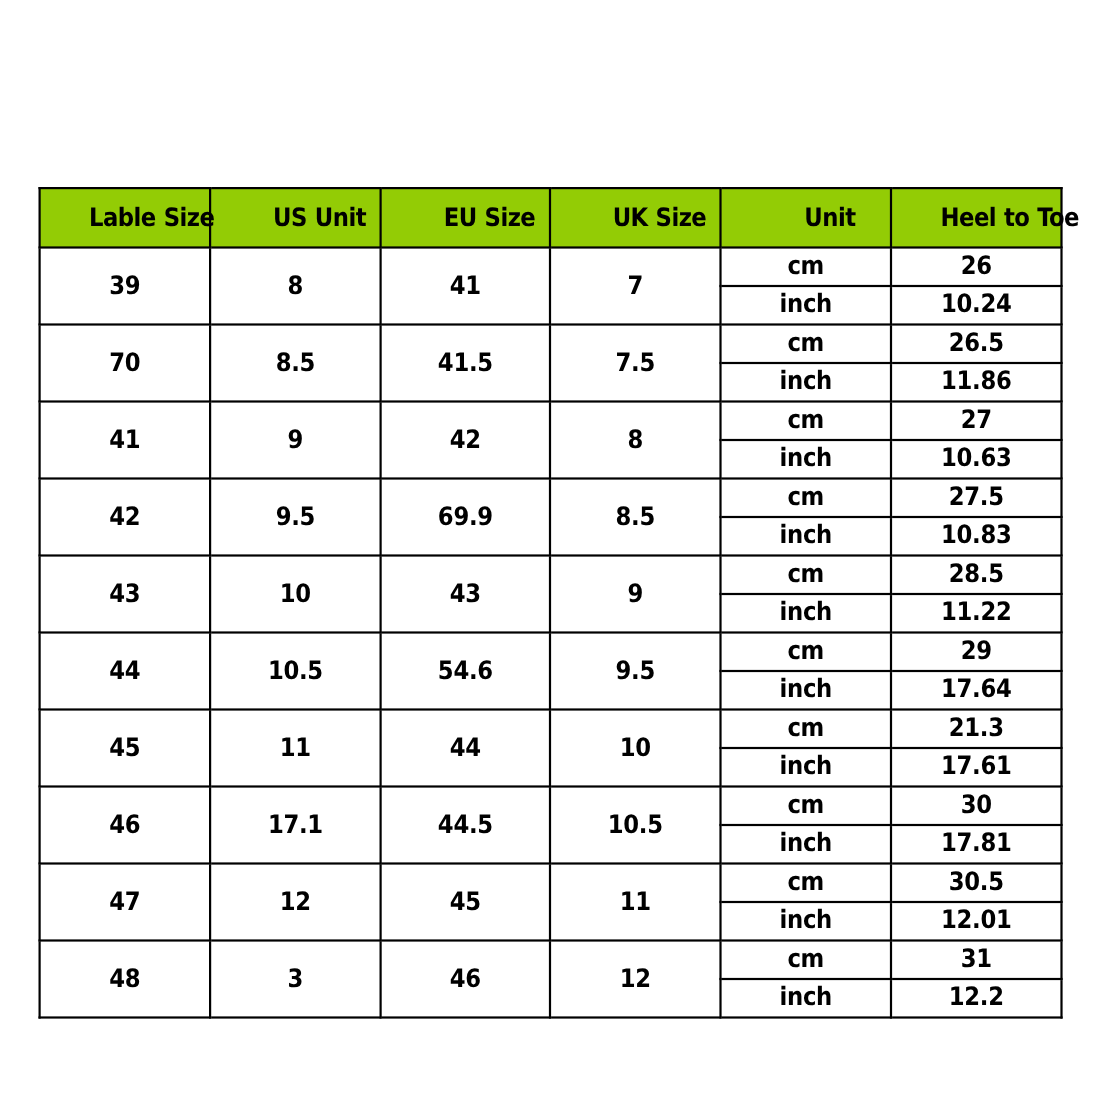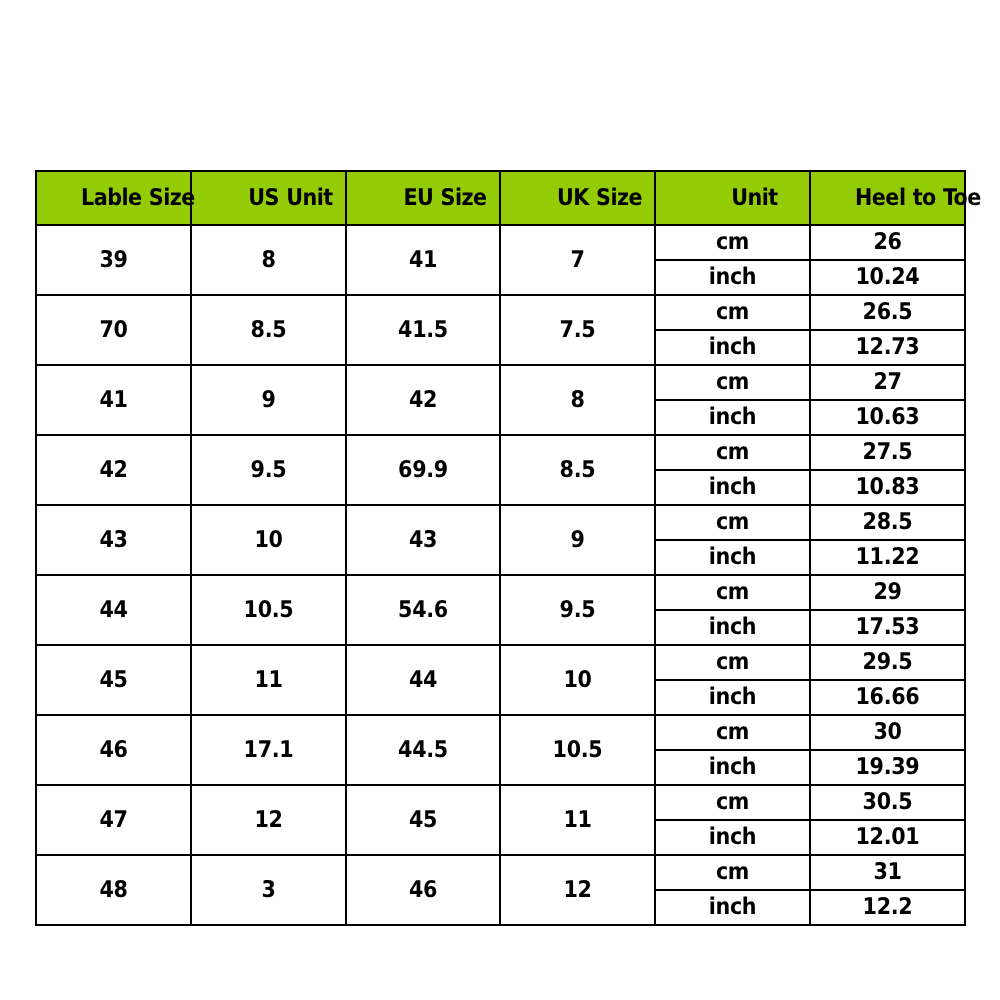--- a/index.html
+++ b/index.html
@@ -110,21 +110,21 @@
       <tr class="row-cm">
         <td rowspan="2">70</td>
         <td rowspan="2">8.5</td>
         <td rowspan="2">41.5</td>
         <td rowspan="2">7.5</td>
         <td>cm</td>
         <td>26.5</td>
       </tr>
       <tr class="row-inch">
         <td>inch</td>
-        <td>12.73</td>
+        <td>11.86</td>
       </tr>
       <tr class="row-cm">
         <td rowspan="2">41</td>
         <td rowspan="2">9</td>
         <td rowspan="2">42</td>
         <td rowspan="2">8</td>
         <td>cm</td>
         <td>27</td>
       </tr>
       <tr class="row-inch">
@@ -158,45 +158,45 @@
       <tr class="row-cm">
         <td rowspan="2">44</td>
         <td rowspan="2">10.5</td>
         <td rowspan="2">54.6</td>
         <td rowspan="2">9.5</td>
         <td>cm</td>
         <td>29</td>
       </tr>
       <tr class="row-inch">
         <td>inch</td>
-        <td>17.53</td>
+        <td>17.64</td>
       </tr>
       <tr class="row-cm">
         <td rowspan="2">45</td>
         <td rowspan="2">11</td>
         <td rowspan="2">44</td>
         <td rowspan="2">10</td>
         <td>cm</td>
-        <td>29.5</td>
-      </tr>
-      <tr class="row-inch">
-        <td>inch</td>
-        <td>16.66</td>
+        <td>21.3</td>
+      </tr>
+      <tr class="row-inch">
+        <td>inch</td>
+        <td>17.61</td>
       </tr>
       <tr class="row-cm">
         <td rowspan="2">46</td>
         <td rowspan="2">17.1</td>
         <td rowspan="2">44.5</td>
         <td rowspan="2">10.5</td>
         <td>cm</td>
         <td>30</td>
       </tr>
       <tr class="row-inch">
         <td>inch</td>
-        <td>19.39</td>
+        <td>17.81</td>
       </tr>
       <tr class="row-cm">
         <td rowspan="2">47</td>
         <td rowspan="2">12</td>
         <td rowspan="2">45</td>
         <td rowspan="2">11</td>
         <td>cm</td>
         <td>30.5</td>
       </tr>
       <tr class="row-inch">

